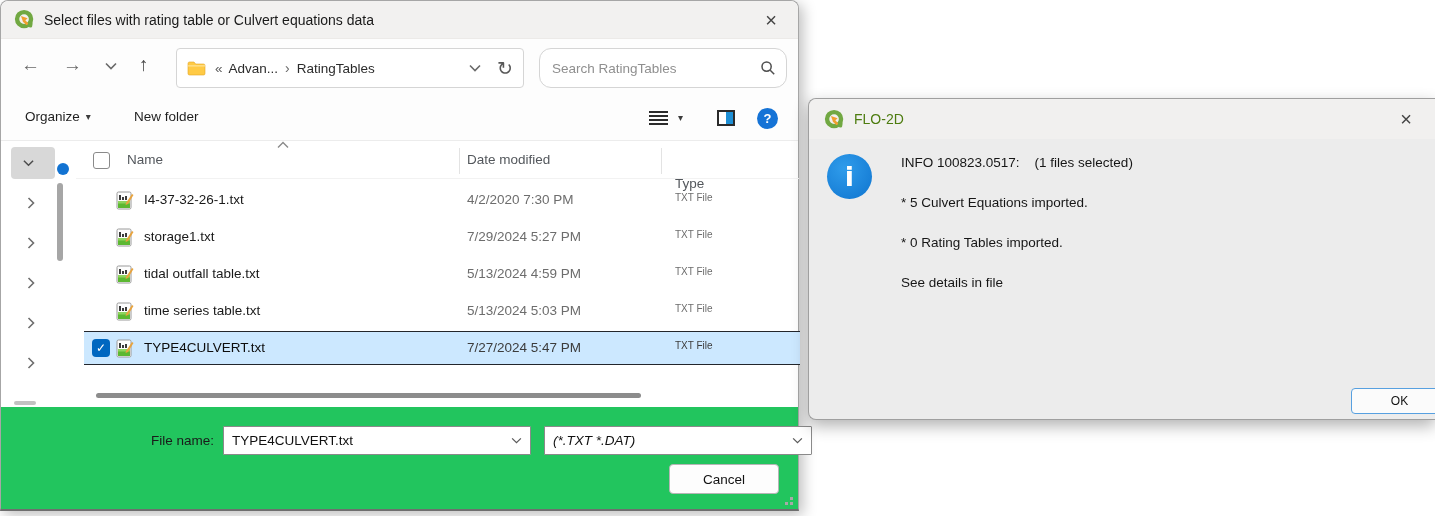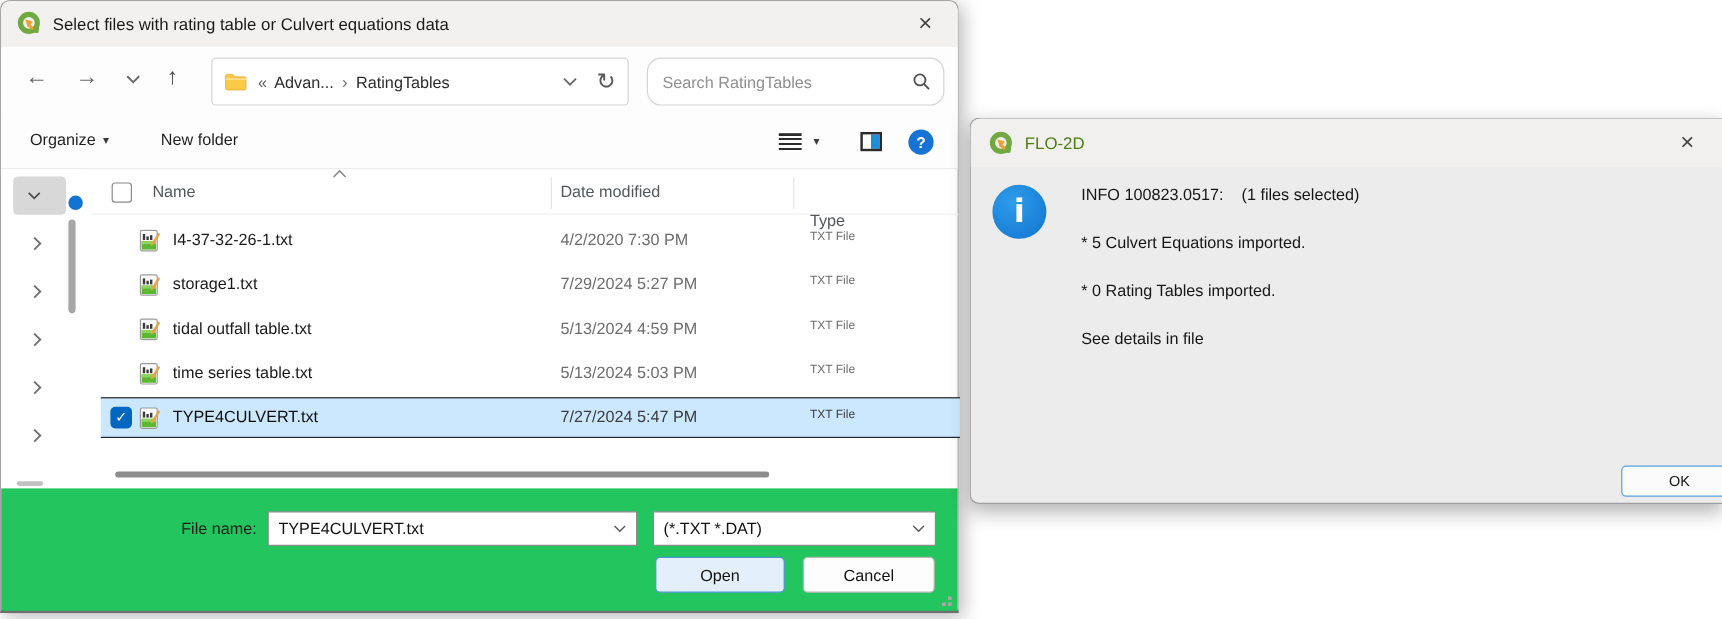--- a/index.html
+++ b/index.html
@@ -96,21 +96,21 @@
   .list-hscroll{position:absolute;left:95px;top:392px;width:545px;height:5px;background:#8c8c8c;border-radius:3px;}
   
   .fd-footer{position:absolute;left:0;top:406px;width:100%;height:102px;background:#22c55e;}
   .fn-label{position:absolute;left:150px;top:26px;font-size:13.5px;color:#1a1a1a;}
   .combo{
     position:absolute;top:19px;height:29px;background:#fff;border:1px solid #8a8a8a;
     box-sizing:border-box;display:flex;align-items:center;padding:0 8px;border-radius:1px;
   }
   .combo .combo-text{flex:1;font-size:13.5px;color:#111;white-space:nowrap;overflow:hidden;border:none;outline:none;background:transparent;font-family:"Liberation Sans",sans-serif;padding:0;}
   .combo-filename{left:222px;width:308px;}
-  .combo-filter{left:543px;width:236px;}
+  .combo-filter{left:543px;width:268px;font-style:italic;}
   .btn{
     position:absolute;top:57px;height:30px;border-radius:4px;font-size:13.5px;color:#121212;
     display:flex;align-items:center;justify-content:center;box-sizing:border-box;
   }
   .btn-open{left:545px;width:108px;background:#e3f0fc;border:1px solid #4f94d4;}
   .btn-cancel{left:668px;width:110px;background:#fdfdfd;border:1px solid #b5b5b5;}
   .grip{position:absolute;right:5px;bottom:4px;width:12px;height:12px;}
   .grip i{position:absolute;width:3px;height:3px;background:#a8a8a8;}
   
   .info-dialog{
@@ -370,21 +370,20 @@
 
     <div class="combo combo-filter">
       <span class="combo-text">(*.TXT *.DAT)</span>
       <span>
         <svg width="11" height="7" viewBox="0 0 12 8">
             <polyline points="1,1.5 6,6.5 11,1.5" fill="none" stroke="#5a5a5a" stroke-width="1.4"></polyline>
           </svg>
       </span>
     </div>
 
-    <div class="btn btn-open">Open</div>
     <div class="btn btn-cancel">Cancel</div>
 
     <span class="grip">
       <i style="right:0;bottom:0;position:absolute;"></i>
       <i style="right:5px;bottom:0;position:absolute;"></i>
       <i style="right:0;bottom:5px;position:absolute;"></i>
     </span>
   </div>
 </div>
 

